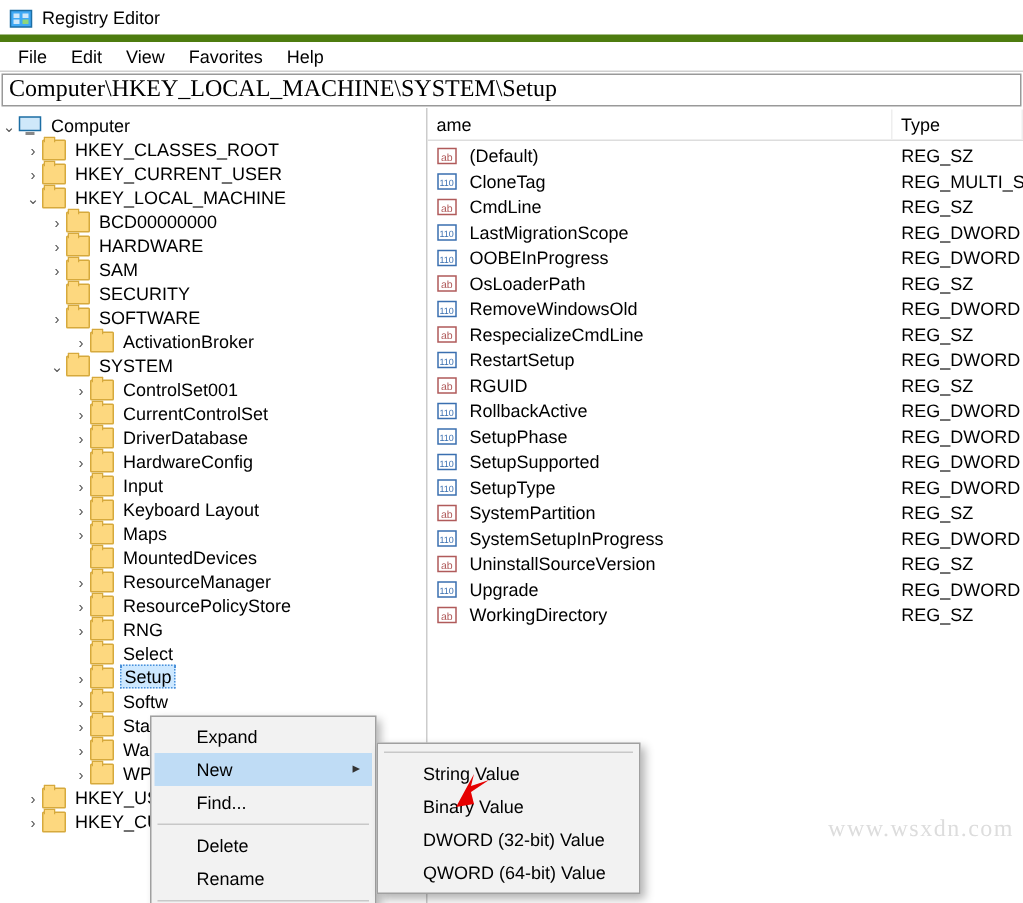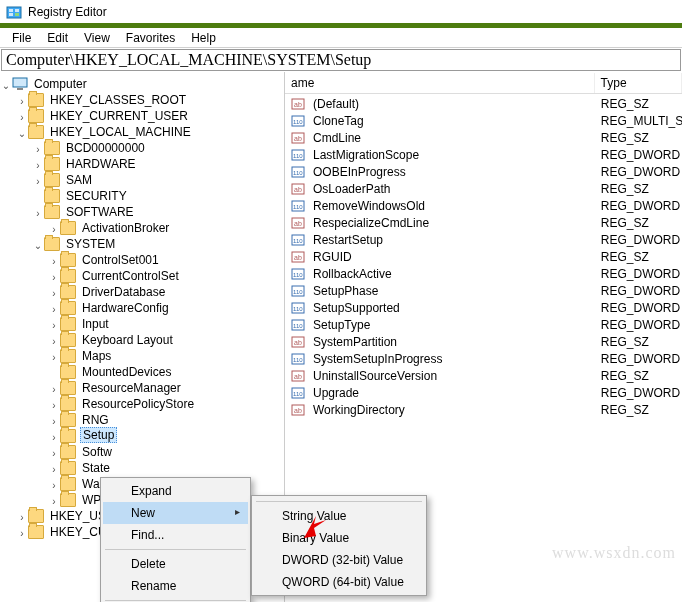--- a/index.html
+++ b/index.html
@@ -200,20 +200,26 @@
       <span class="label">ResourcePolicyStore</span>
     </div>
       <div class="row">
       <span class="indent" style="width:48px"></span>
       <span class="twisty closed"></span>
       <span class="folder"></span>
       <span class="label">RNG</span>
     </div>
       <div class="row">
       <span class="indent" style="width:48px"></span>
+      <span class="twisty none"></span>
+      <span class="folder"></span>
+      <span class="label">Select</span>
+    </div>
+      <div class="row">
+      <span class="indent" style="width:48px"></span>
       <span class="twisty closed"></span>
       <span class="folder"></span>
       <span class="selected-label">Setup</span>
     </div>
       <div class="row">
       <span class="indent" style="width:48px"></span>
       <span class="twisty closed"></span>
       <span class="folder"></span>
       <span class="label">Softw</span>
     </div>

